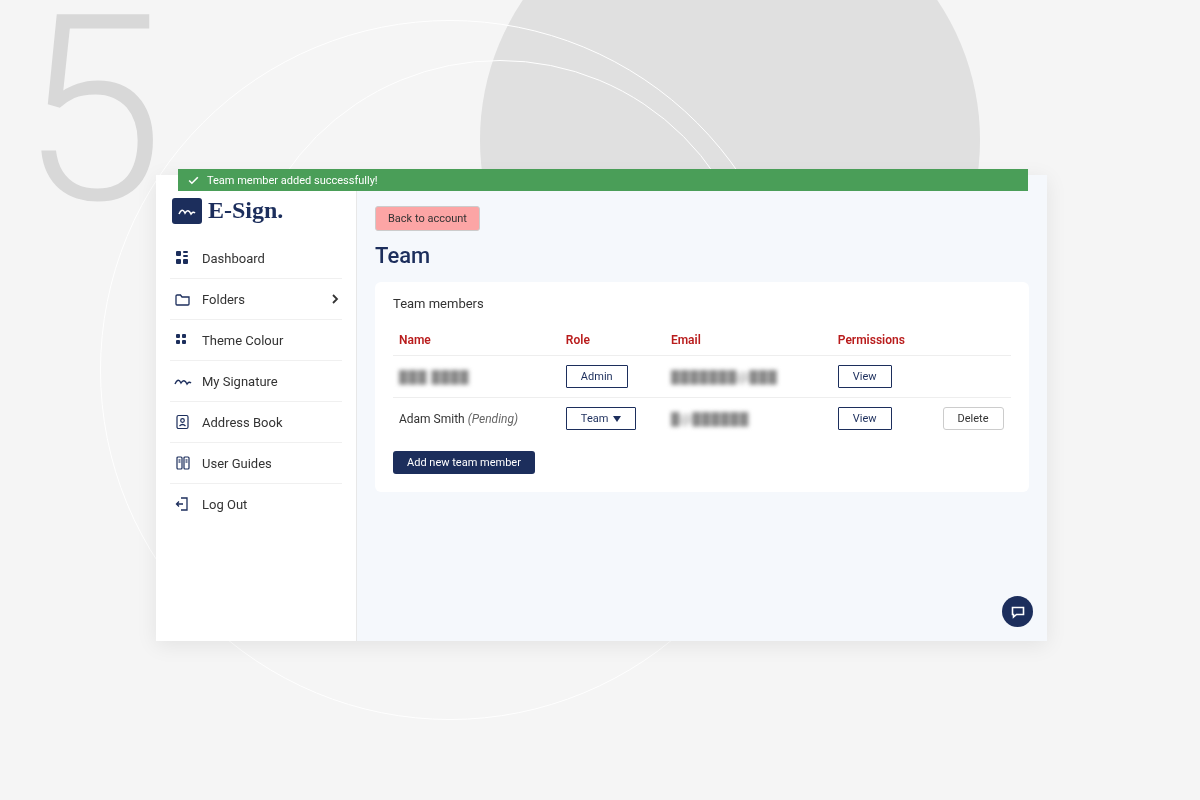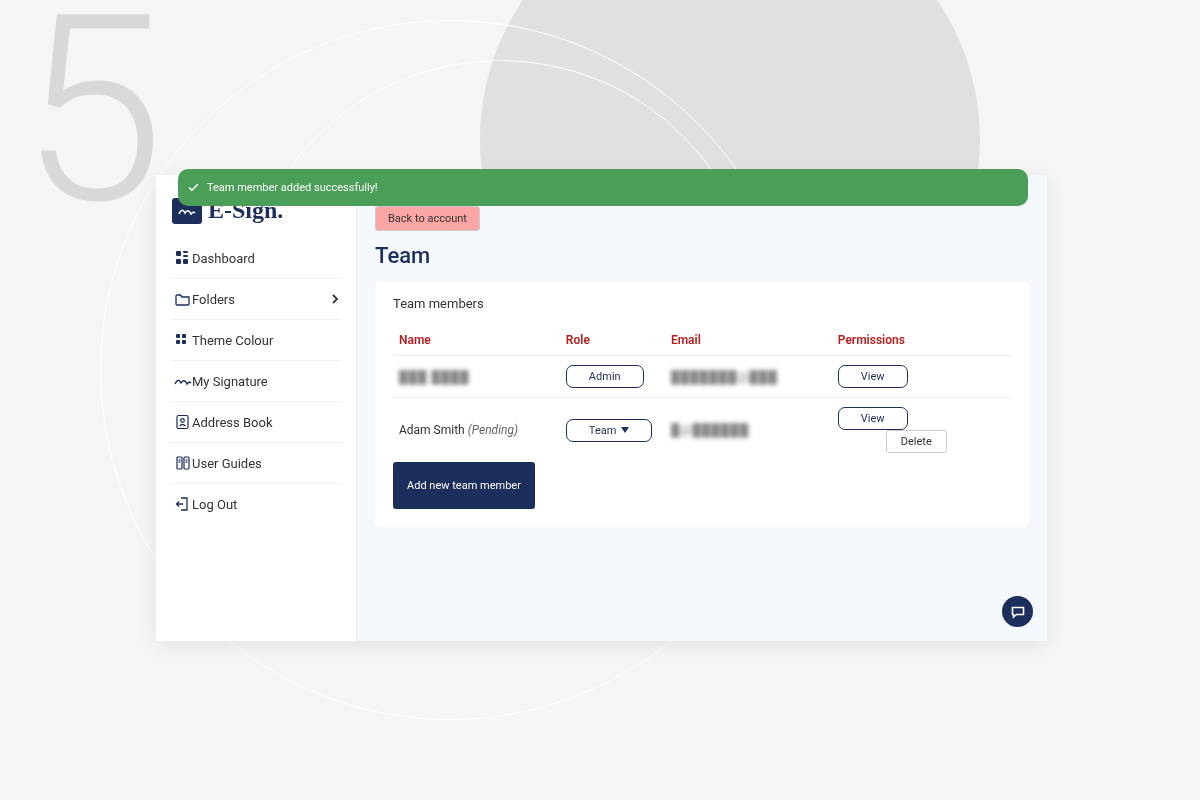--- a/index.html
+++ b/index.html
@@ -65,29 +65,29 @@
       box-shadow: 0 4px 20px rgba(0,0,0,0.08);
       z-index: 2;
       display: flex;
       overflow: hidden;
     }
     .success-banner {
       position: absolute;
       left: 178px;
       top: 169px;
       width: 850px;
-      height: 37px;
+      height: 22px;
       background: #4a9e58;
       color: #fff;
       font-size: 11px;
       display: flex;
       align-items: center;
       padding: 0 9px;
       z-index: 4;
-      border-radius: 10px;
+      border-radius: 0;
     }
     .success-banner svg {
       width: 13px;
       height: 13px;
       margin-right: 7px;
     }
     .sidebar {
       width: 201px;
       background: #fff;
       border-right: 1px solid #e8e8e8;
@@ -118,20 +118,21 @@
     }
     .nav {
       display: flex;
       flex-direction: column;
       padding: 0 14px;
     }
     .nav-item {
       display: flex;
       align-items: center;
       padding: 11px 4px;
+      gap: 10px;
       font-size: 13px;
       color: #333;
       cursor: pointer;
       border-bottom: 1px solid #f0f0f0;
       position: relative;
     }
     .nav-item:last-child {
       border-bottom: none;
     }
     .nav-icon {
@@ -197,23 +198,23 @@
       border-top: 1px solid #eee;
     }
     .pending {
       font-style: italic;
       color: #666;
     }
     .pill-btn {
       border: 1px solid #1c2e5c;
       background: #fff;
       color: #1c2e5c;
-      padding: 4px 22px;
+      padding: 4px 14px;
       font-size: 11px;
-      border-radius: 7px;
+      border-radius: 1px;
       cursor: pointer;
     }
     .pill-btn.dropdown {
       display: inline-flex;
       align-items: center;
       gap: 5px;
     }
     .delete-btn {
       border: 1px solid #ccc;
       background: #fff;
@@ -221,24 +222,25 @@
       padding: 4px 14px;
       font-size: 11px;
       border-radius: 3px;
       cursor: pointer;
       margin-left: 48px;
     }
     .primary-btn {
       background: #1c2e5c;
       color: #fff;
       border: none;
-      padding: 17px 14px;
+      padding: 5px 14px;
       font-size: 11px;
       border-radius: 3px;
       cursor: pointer;
+      margin-top: 12px;
     }
     .redacted {
       display: inline-block;
       filter: blur(2px);
       color: #888;
       letter-spacing: 1px;
     }
     .chat-fab {
       position: absolute;
       right: 14px;

